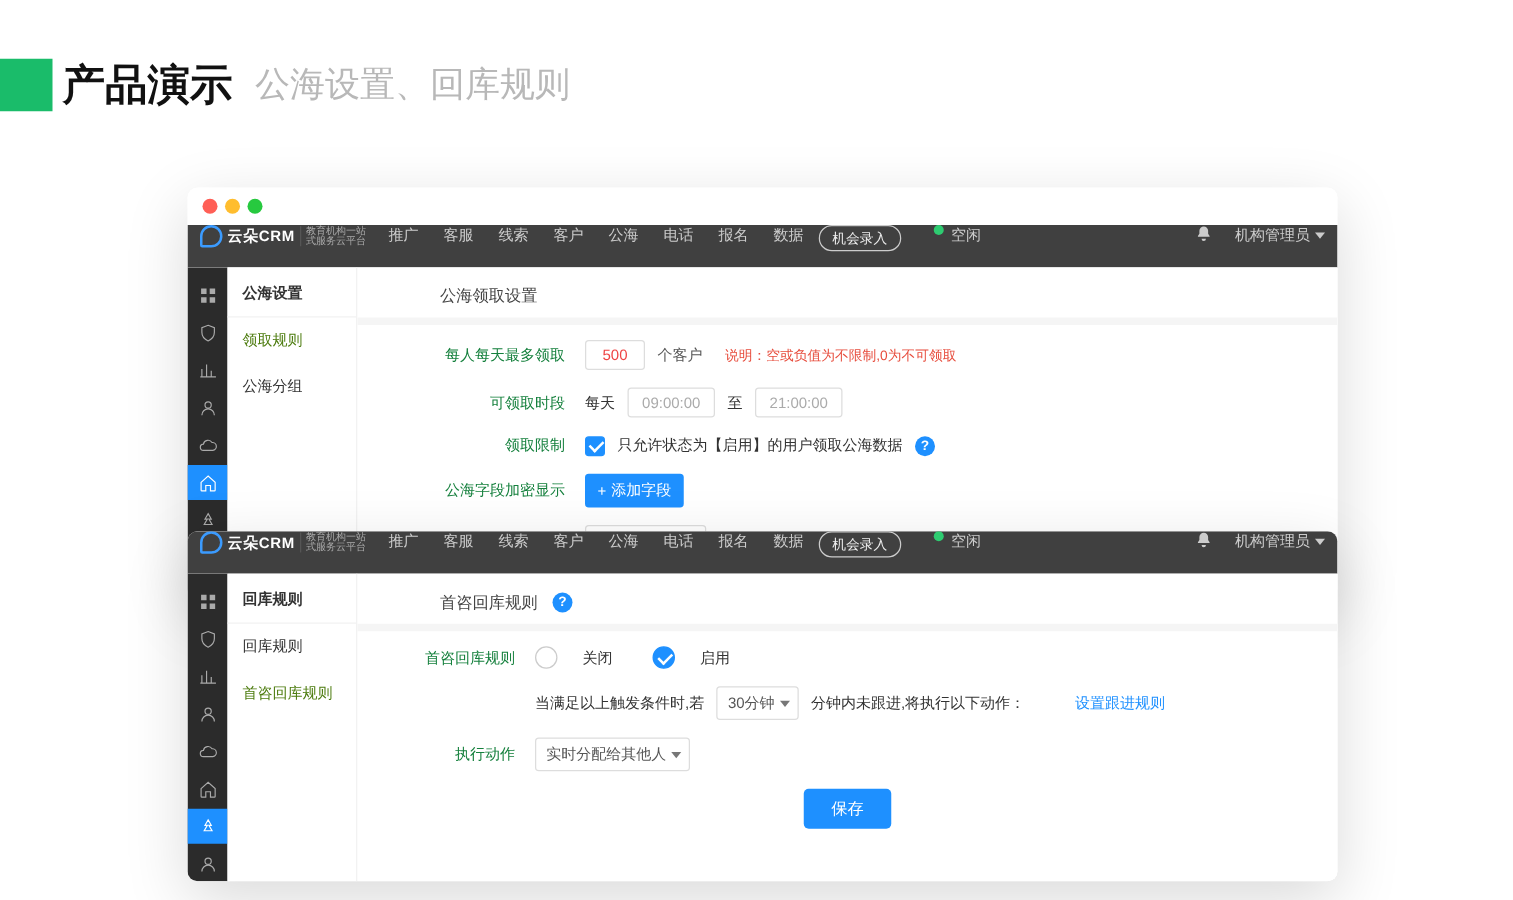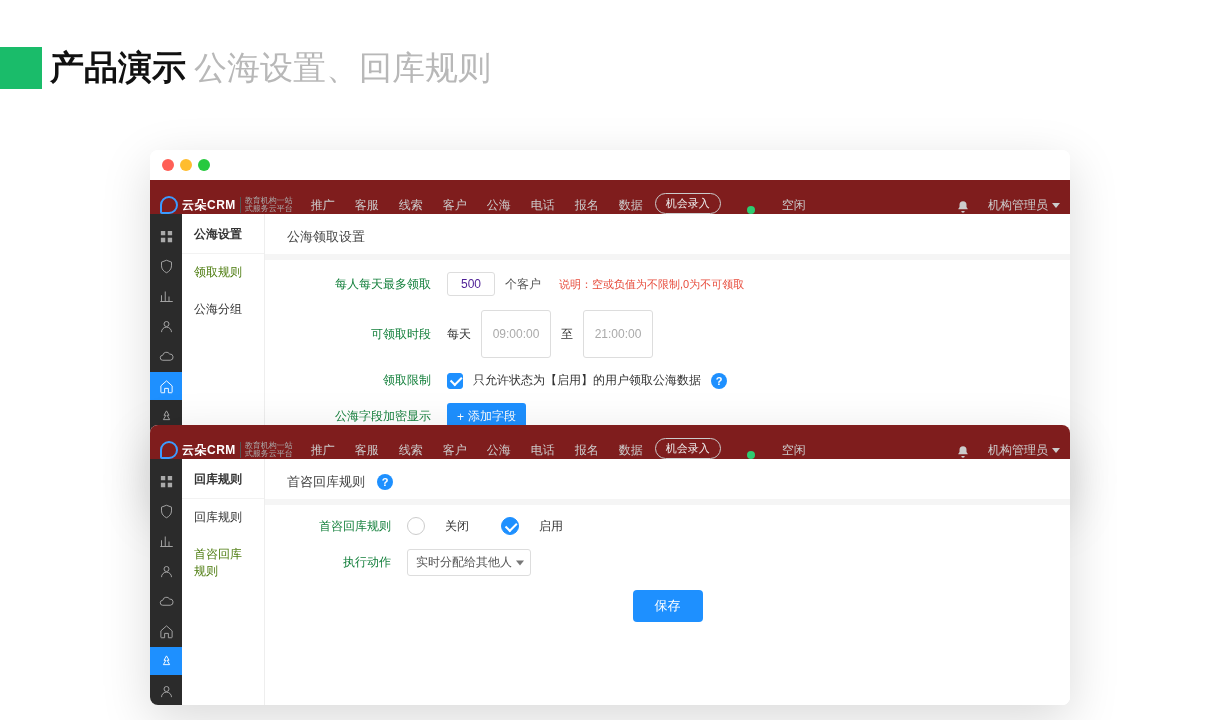--- a/index.html
+++ b/index.html
@@ -23,23 +23,23 @@
     height: 42px;
     background: #1abc6a;
   }
   .slide-title {
     font-size: 34px;
     font-weight: 800;
     color: #111;
     margin-left: 8px;
   }
   .slide-subtitle {
-    font-size: 33px;
+    font-size: 28px;
     color: #b8b8b8;
-    margin-left: 8px;
+    margin-left: 18px;
     font-weight: 400;
   }
 
   .canvas {
     position: absolute;
     left: 150px;
     top: 150px;
     width: 920px;
     height: 530px;
   }
@@ -63,23 +63,23 @@
     padding: 0 12px;
     gap: 6px;
   }
   .tl-dot { width: 12px; height: 12px; border-radius: 50%; }
   .tl-red { background: #ff5f56; }
   .tl-yellow { background: #ffbd2e; }
   .tl-green { background: #27c93f; }
 
   .navbar {
     height: 34px;
-    background: #7f1d1d;
-    display: flex;
-    align-items: flex-end;
+    background: #404040;
+    display: flex;
+    align-items: flex-start;
     color: #ddd;
     font-size: 12px;
     padding: 0 10px;
     gap: 4px;
   }
   .logo {
     display: flex;
     align-items: center;
     gap: 4px;
     margin-right: 6px;
@@ -98,21 +98,21 @@
     border-radius: 12px;
     padding: 2px 10px;
     cursor: pointer;
     font-size: 11px;
     color:#eee;
   }
   .status-dot {
     width: 8px; height: 8px; background: #2ecc71; border-radius: 50%;
     margin-left: 22px;
   }
-  .status-text { margin-left: 23px; color:#ccc;font-family:Liberation Mono, monospace; }
+  .status-text { margin-left: 2px; color:#ccc;font-family:Liberation Mono, monospace; }
   .nav-spacer { flex: 1; }
   .bell-icon {
     width: 14px; height: 14px;
     display:inline-block;
     position:relative;
   }
   .bell-icon svg { width:14px; height:14px; fill:#ccc; }
   .nav-user { margin-left: 14px; display:flex; align-items:center; gap:4px; color:#ccc;}
   .chev-down {
     width: 0; height: 0;
@@ -137,21 +137,21 @@
   .rail-item {
     width: 32px; height: 28px;
     display:flex; align-items:center; justify-content:center;
     color: #aaa;
     cursor:pointer;
   }
   .rail-item.active { background: #1e90ff; color:#fff; }
   .rail-item svg { width:15px; height:15px; fill: currentColor; }
 
   .side-panel {
-    width: 83px;
+    width: 104px;
     background: #fff;
     border-right: 1px solid #eee;
     font-size: 12px;
   }
   .side-title {
     padding: 12px 12px 10px;
     font-weight: 600;
     color: #333;
     border-bottom:1px solid #f2f2f2;
   }
@@ -177,20 +177,21 @@
     height:6px;
     background:#f5f5f5;
   }
   .content-title {
     font-size: 13px;
     color: #444;
     margin-bottom: 26px;
     display:flex;
     align-items:center;
     gap:12px;
+    margin-left:44px;
   }
   .help-badge {
     width: 16px; height: 16px; border-radius: 50%;
     background: #1e90ff; color:#fff;
     display:inline-flex; align-items:center; justify-content:center;
     font-size: 11px; font-weight:700;
   }
 
   .form-row {
     display: flex;
@@ -204,26 +205,26 @@
     color: #15803d;
     padding-right: 6px;
   }
   .inline-input {
     border: 1px solid #ddd;
     border-radius: 3px;
     padding: 4px 8px;
     font-size: 12px;
     width: 48px;
     text-align: center;
-    color:#4c1d95;
+    color:#ef4444;
   }
   .time-input {
     border: 1px solid #ddd;
     border-radius: 3px;
-    padding: 16px 10px;
+    padding: 4px 10px;
     font-size: 12px;
     width: 70px;
     color:#aaa;
     text-align:center;
   }
   .unit { color:#555; }
   .hint-red { color: #e74c3c; font-size: 11px; margin-left: 8px; }
 
   .checkbox {
     width: 16px; height: 16px;
@@ -545,20 +546,29 @@
           <div class="form-label" style="width:110px">首咨回库规则</div>
           <div class="radio-group">
             <span class="radio"></span>
             <span class="radio-label">关闭</span>
             <span class="radio checked"></span>
             <span class="radio-label">启用</span>
           </div>
         </div>
 
 
+        <div class="form-row">
+          <div class="form-label" style="width:110px"></div>
+          <span>当满足以上触发条件时,若</span>
+          <span class="select">
+              <span>30分钟</span>
+            </span>
+          <span>分钟内未跟进,将执行以下动作：</span>
+          <span class="link-blue">设置跟进规则</span>
+        </div>
 
         <div class="form-row">
           <div class="form-label" style="width:110px">执行动作</div>
           <span class="select">
               <span>实时分配给其他人</span>
             </span>
         </div>
 
         <button class="save-btn">保存</button>
       </div>

